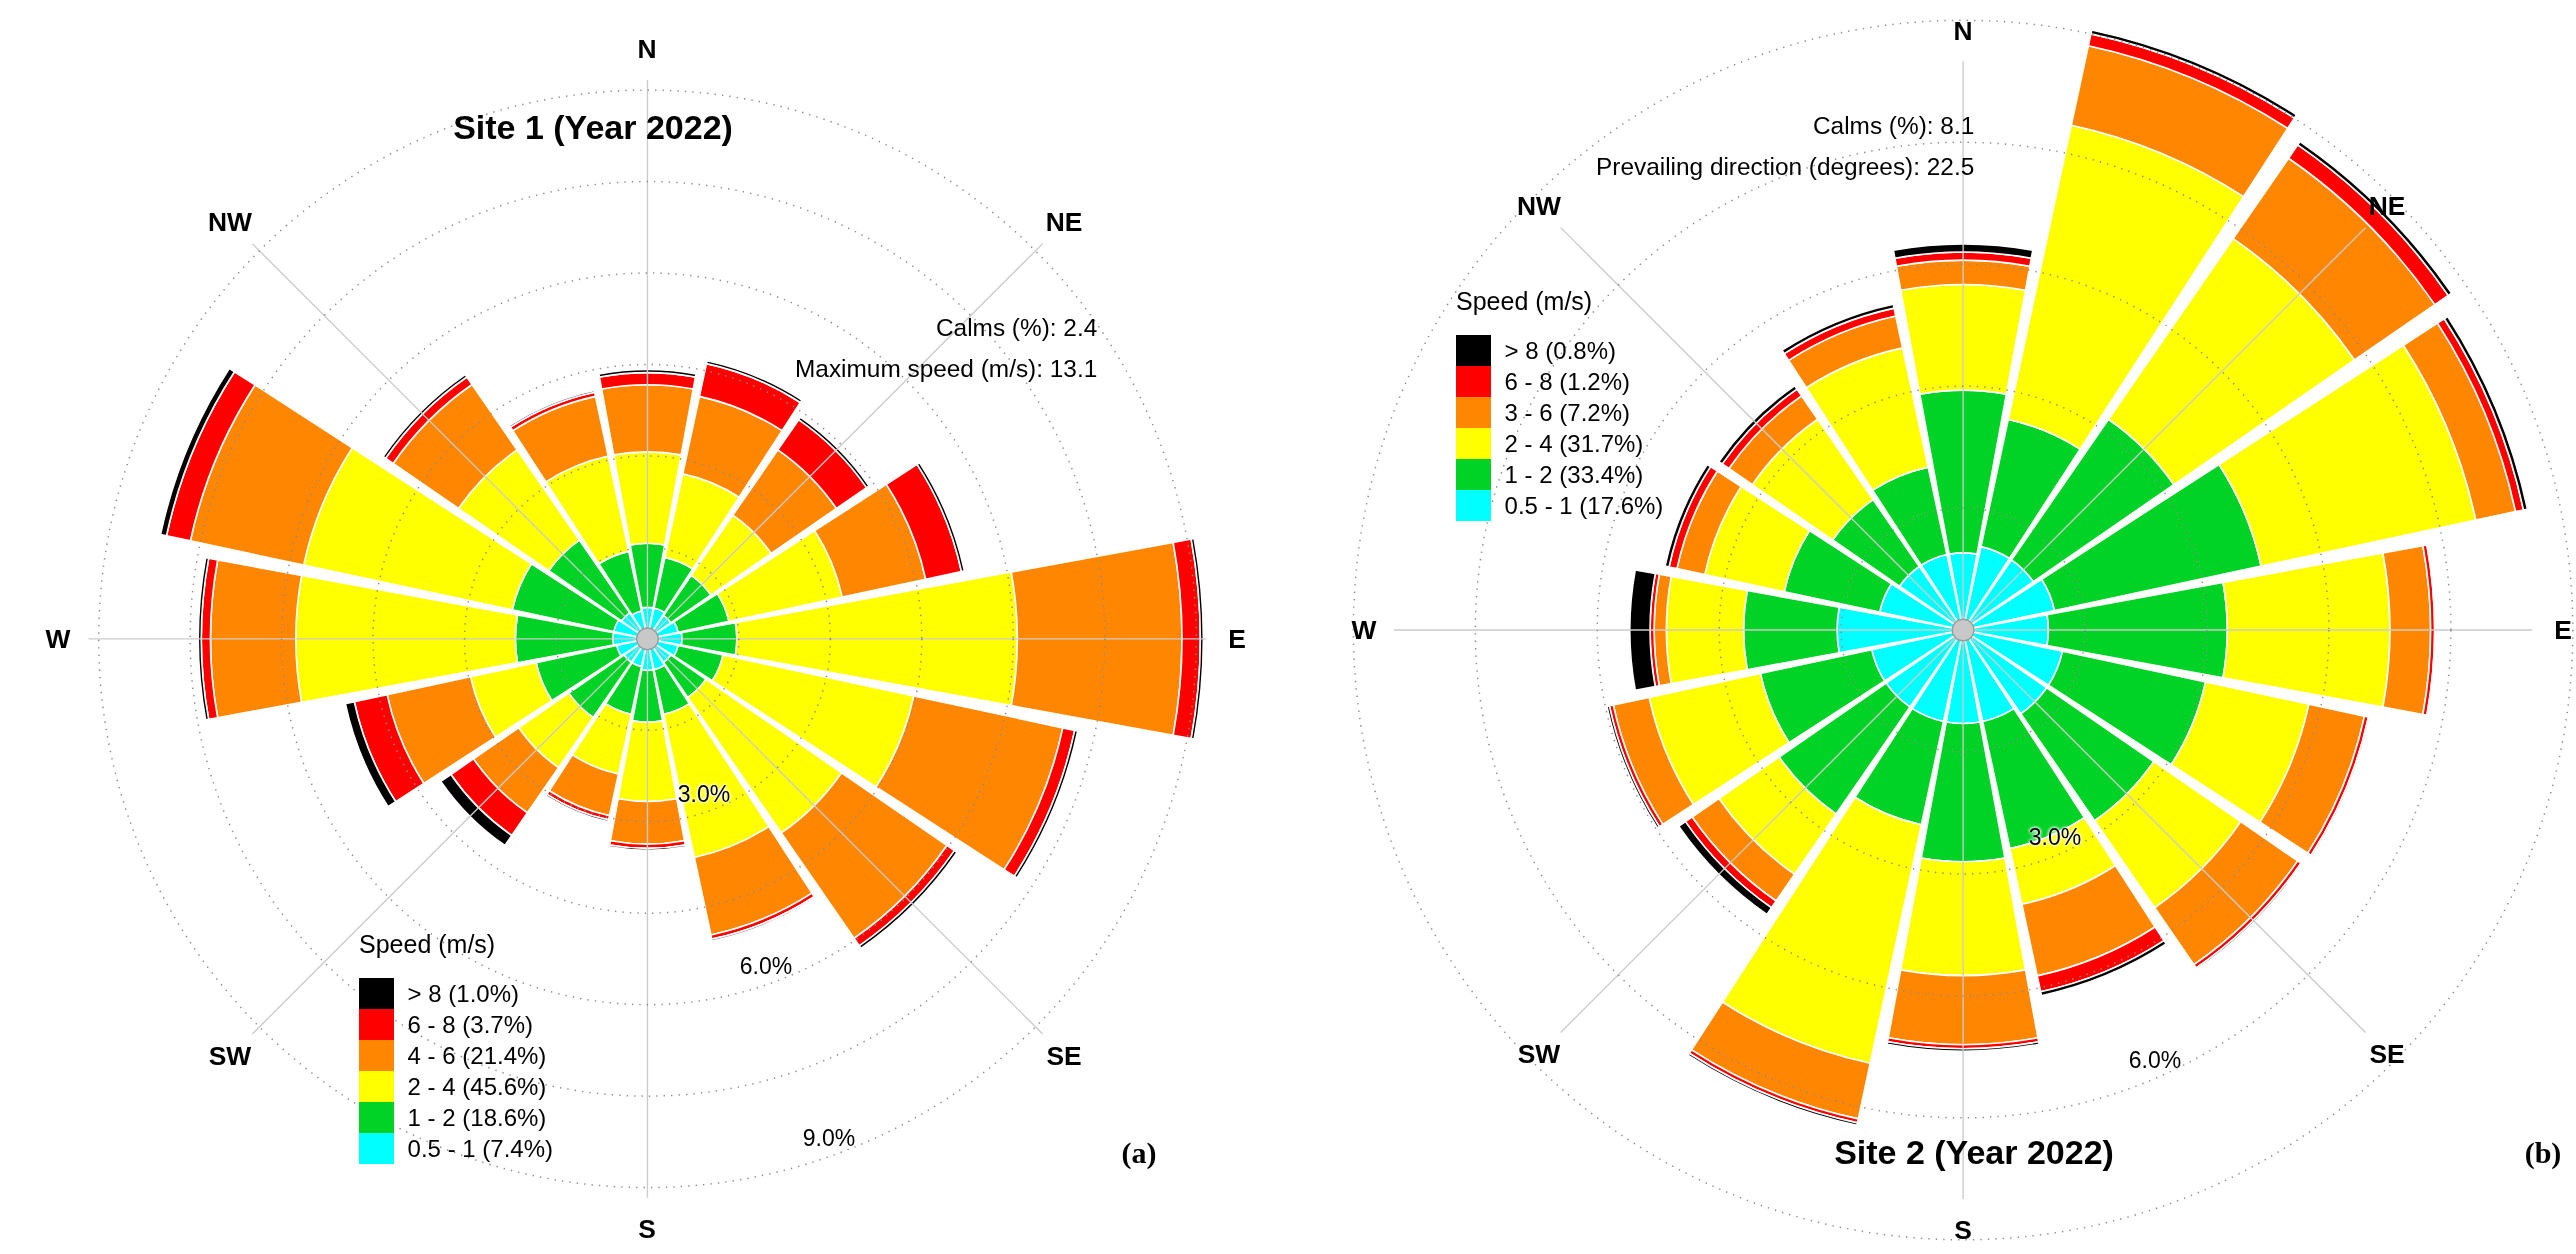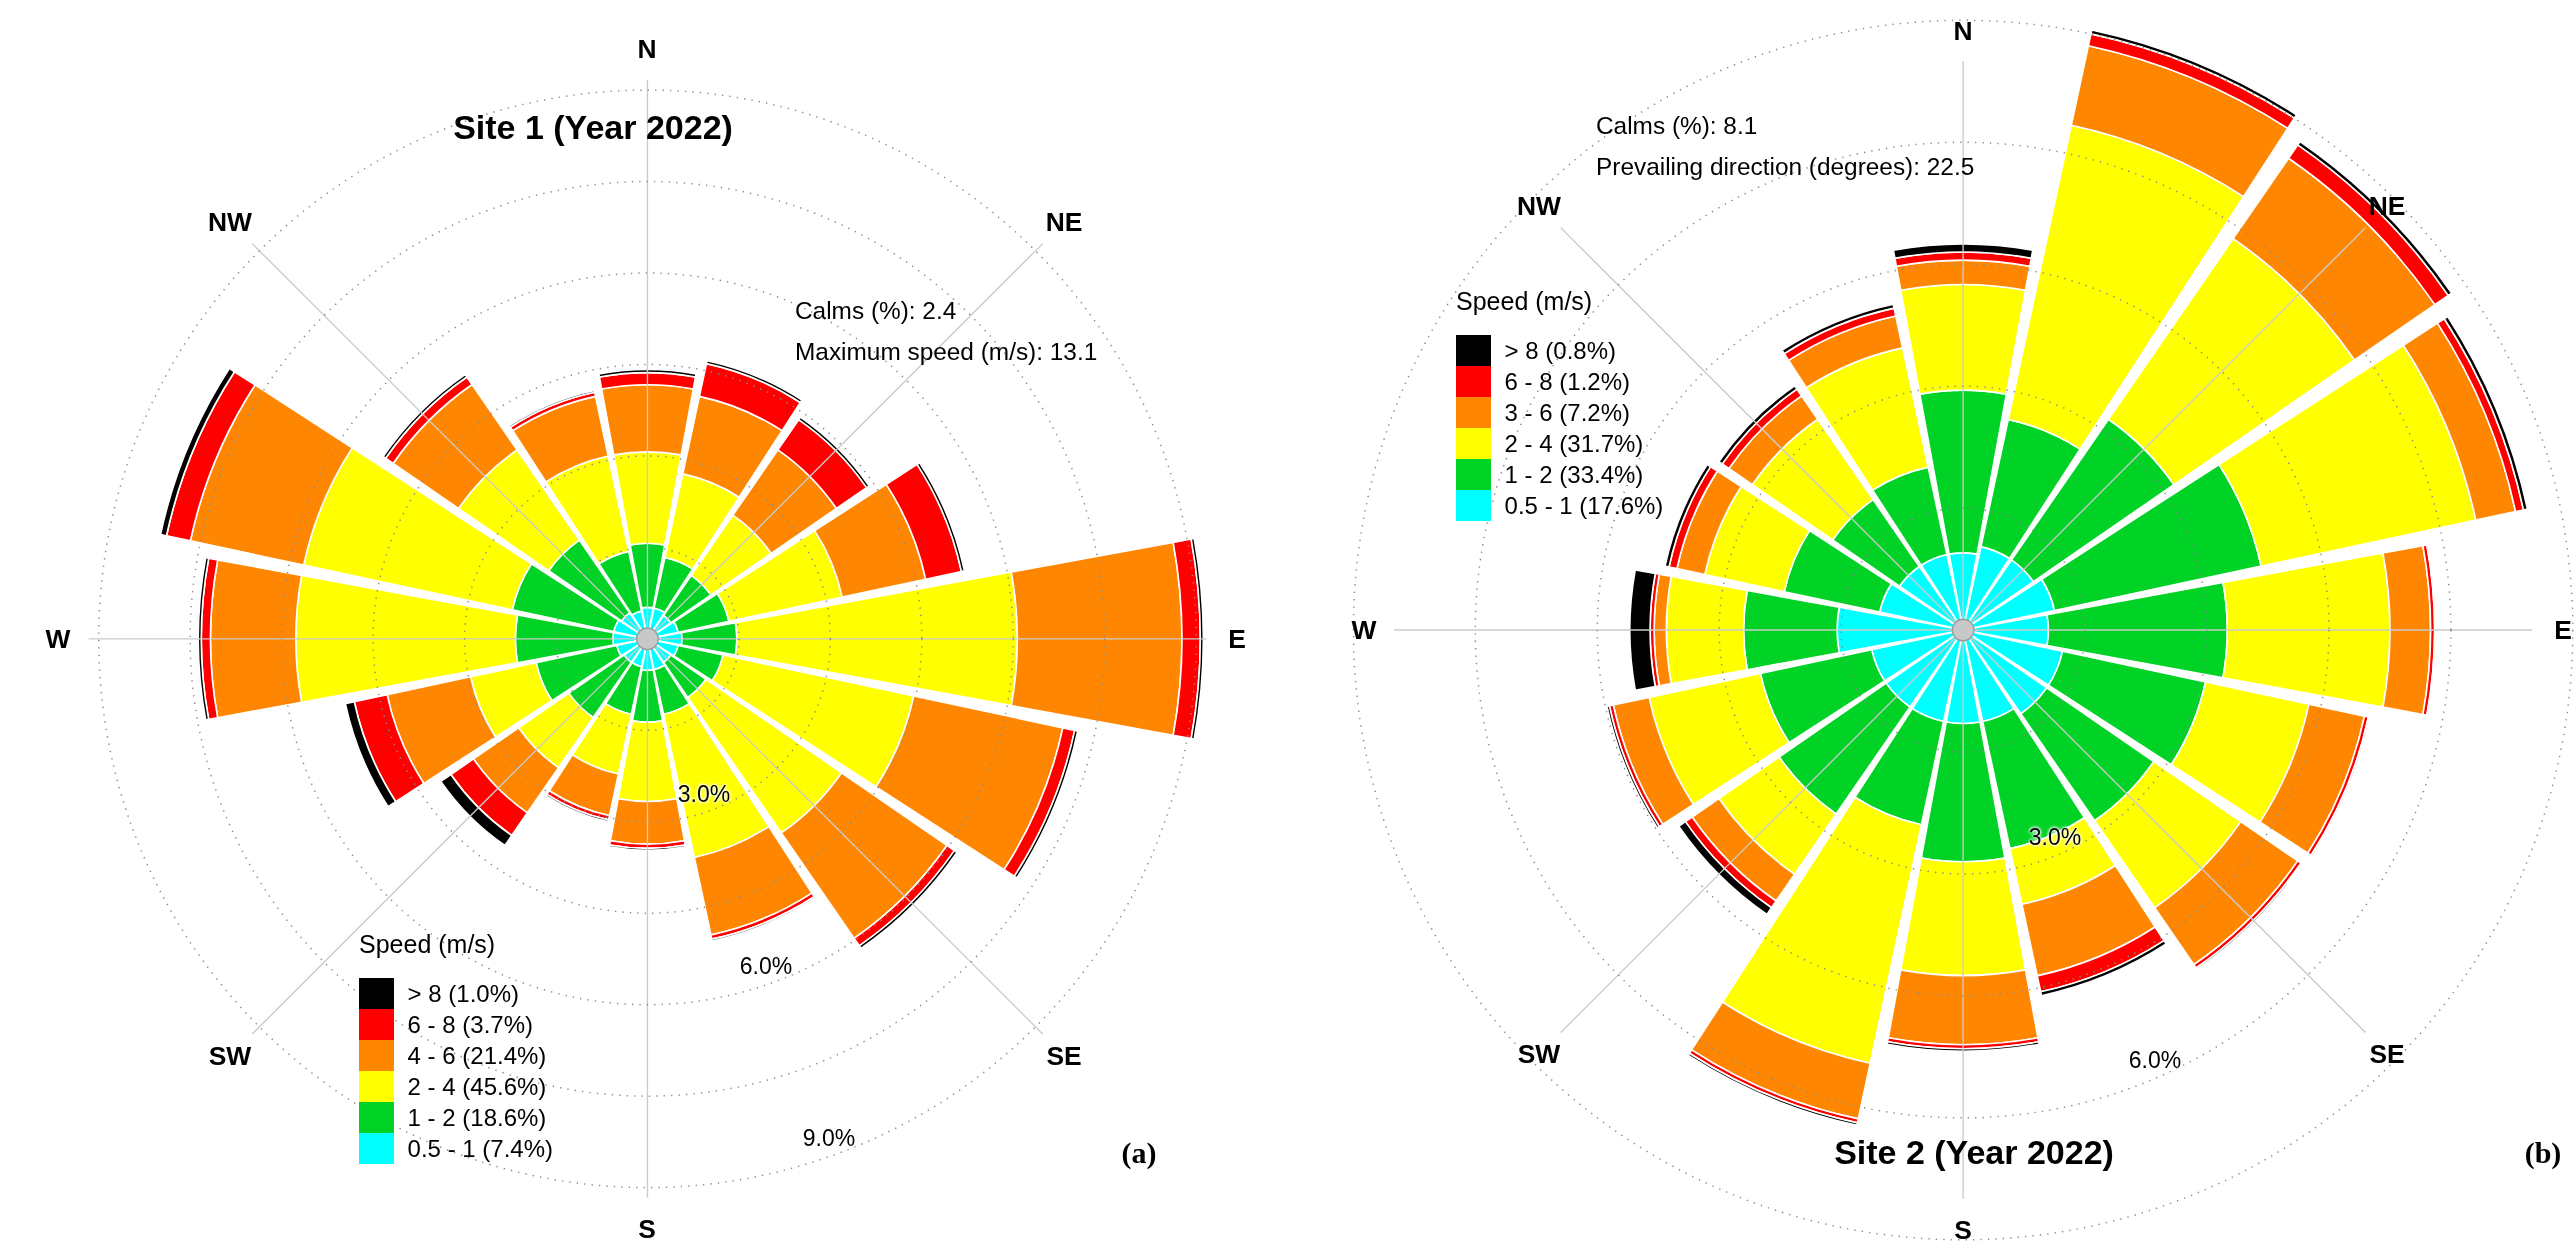--- a/index.html
+++ b/index.html
@@ -1,20 +1,20 @@
 <!DOCTYPE html>
 <html style="font-size:11px"><head>
 <meta charset="utf-8">
 <style>
   html,body{margin:0;padding:0;background:#ffffff;}
   #stage{position:relative;width:2576px;height:1254px;background:#fff;overflow:hidden;
          font-family:"Liberation Sans",sans-serif;color:#000;}
   #rose-svg{position:absolute;left:0;top:0;}
   .chart-title{position:absolute;font:700 34px "Liberation Sans",sans-serif;transform:translate(-50%,-50%);white-space:nowrap;margin-left:24px;}
-  .stats-block{position:absolute;font:400 24.4px "Liberation Sans",sans-serif;line-height:41px;white-space:nowrap;}
+  .stats-block{position:absolute;font:400 24.4px "Liberation Sans",sans-serif;line-height:41px;white-space:nowrap;text-align:right;}
   .legend-block{position:absolute;}
   .legend-title{font:400 25px "Liberation Sans",sans-serif;margin-bottom:19px;white-space:nowrap;}
   .legend-rows{display:block;}
   .legend-row{display:flex;align-items:center;height:31px;}
   .legend-swatch{width:35px;height:31px;flex:0 0 35px;}
   .legend-label{margin-left:13.6px;font:400 24px "Liberation Sans",sans-serif;white-space:nowrap;}
   .compass-label{position:absolute;font:700 26.4px "Liberation Sans",sans-serif;transform:translate(-50%,-50%);}
   .ring-label{position:absolute;font:400 23px "Liberation Sans",sans-serif;transform:translate(-50%,-50%);
               text-shadow:0 0 3.4px #fff,0 0 3.4px #fff,0 0 3.4px #fff;}
   .panel-marker{position:absolute;font:700 30px "Liberation Serif",serif;transform:translate(-50%,-50%);}
@@ -253,21 +253,21 @@
         <circle cx="2897" cy="930" r="720.0" fill="none" stroke="#8c8c8c" stroke-width="2.2" stroke-dasharray="2 9"></circle>
         <circle cx="2897" cy="930" r="900.0" fill="none" stroke="#8c8c8c" stroke-width="2.2" stroke-dasharray="2 9"></circle>
       </g>
       <circle cx="2897" cy="930" r="16" fill="#c8c8c8" stroke="#9b9b9b" stroke-width="2"></circle>
     </svg>
 
   <div class="chart-title" style="left:569px;top:127px;">Site 1 (Year 2022)</div>
 
   <div class="chart-title" style="left:1950px;top:1152px;">Site 2 (Year 2022)</div>
 
-  <div class="stats-block" style="left:795px;top:290px;">
+  <div class="stats-block" style="left:795px;top:307px;">
     <div>Calms (%): 2.4</div>
     <div>Maximum speed (m/s): 13.1</div>
   </div>
 
   <div class="stats-block" style="left:1596px;top:105px;">
     <div>Calms (%): 8.1</div>
     <div>Prevailing direction (degrees): 22.5</div>
   </div>
 
   <div class="legend-block" style="left:359px;top:930px;">

